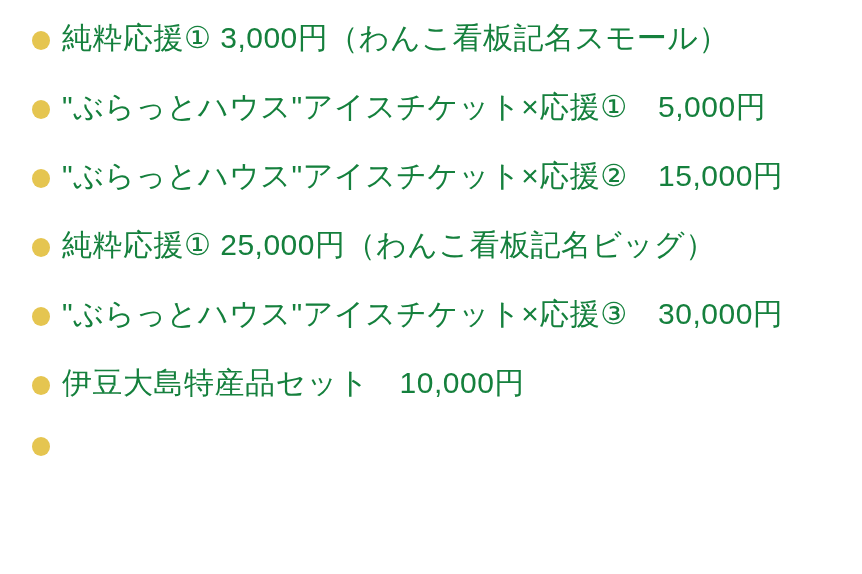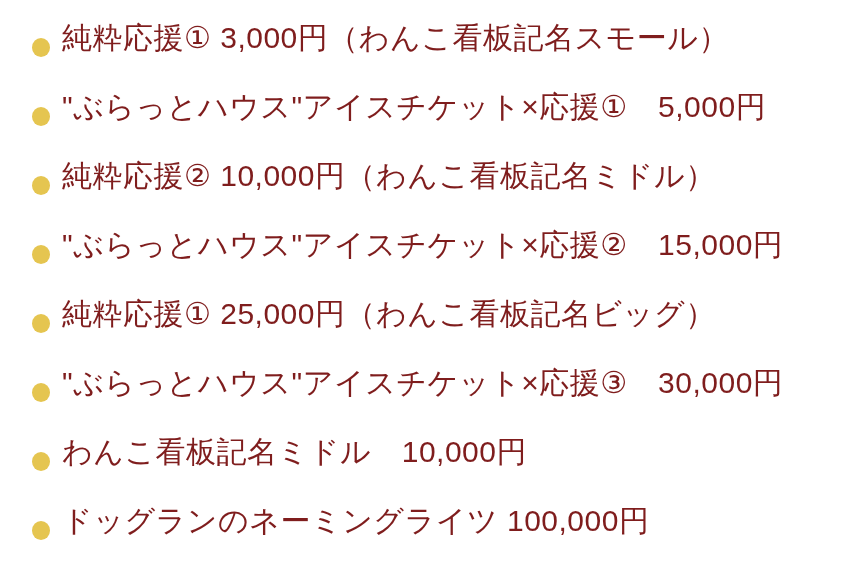--- a/index.html
+++ b/index.html
@@ -13,26 +13,26 @@
     overflow: hidden;
     font-family: "Liberation Sans", "DejaVu Sans", sans-serif;
   }
   ul.reward-list {
     list-style: none;
     margin: 0;
     padding: 18px 10px 0 32px;
   }
   ul.reward-list li.reward-item {
     display: flex;
-    align-items: flex-end;
+    align-items: center;
     margin: 0 0 30px 0;
     font-size: 30px;
     line-height: 39px;
     letter-spacing: 0.5px;
-    color: #7f1d1d;
+    color: #15803d;
     white-space: nowrap;
   }
   .bullet {
     flex: 0 0 auto;
     width: 18px;
     height: 19px;
     border-radius: 50%;
     margin: 5px 12px 0 0;
     background: #e5c550;
   }
@@ -47,35 +47,30 @@
   <li class="reward-item">
     <span class="bullet"></span>
     <span class="item-label">純粋応援① 3,000円（わんこ看板記名スモール）</span>
   </li>
   <li class="reward-item">
     <span class="bullet"></span>
     <span class="item-label">"ぶらっとハウス"アイスチケット×応援①　5,000円</span>
   </li>
   <li class="reward-item">
     <span class="bullet"></span>
-    <span class="item-label">純粋応援② 10,000円（わんこ看板記名ミドル）</span>
-  </li>
-  <li class="reward-item">
-    <span class="bullet"></span>
     <span class="item-label">"ぶらっとハウス"アイスチケット×応援②　15,000円</span>
   </li>
   <li class="reward-item">
     <span class="bullet"></span>
     <span class="item-label">純粋応援① 25,000円（わんこ看板記名ビッグ）</span>
   </li>
   <li class="reward-item">
     <span class="bullet"></span>
     <span class="item-label">"ぶらっとハウス"アイスチケット×応援③　30,000円</span>
   </li>
   <li class="reward-item">
     <span class="bullet"></span>
-    <span class="item-label">わんこ看板記名ミドル　10,000円</span>
+    <span class="item-label">伊豆大島特産品セット　10,000円</span>
   </li>
   <li class="reward-item">
     <span class="bullet"></span>
-    <span class="item-label">ドッグランのネーミングライツ 100,000円</span>
   </li>
 </ul>
 
 </body></html>

